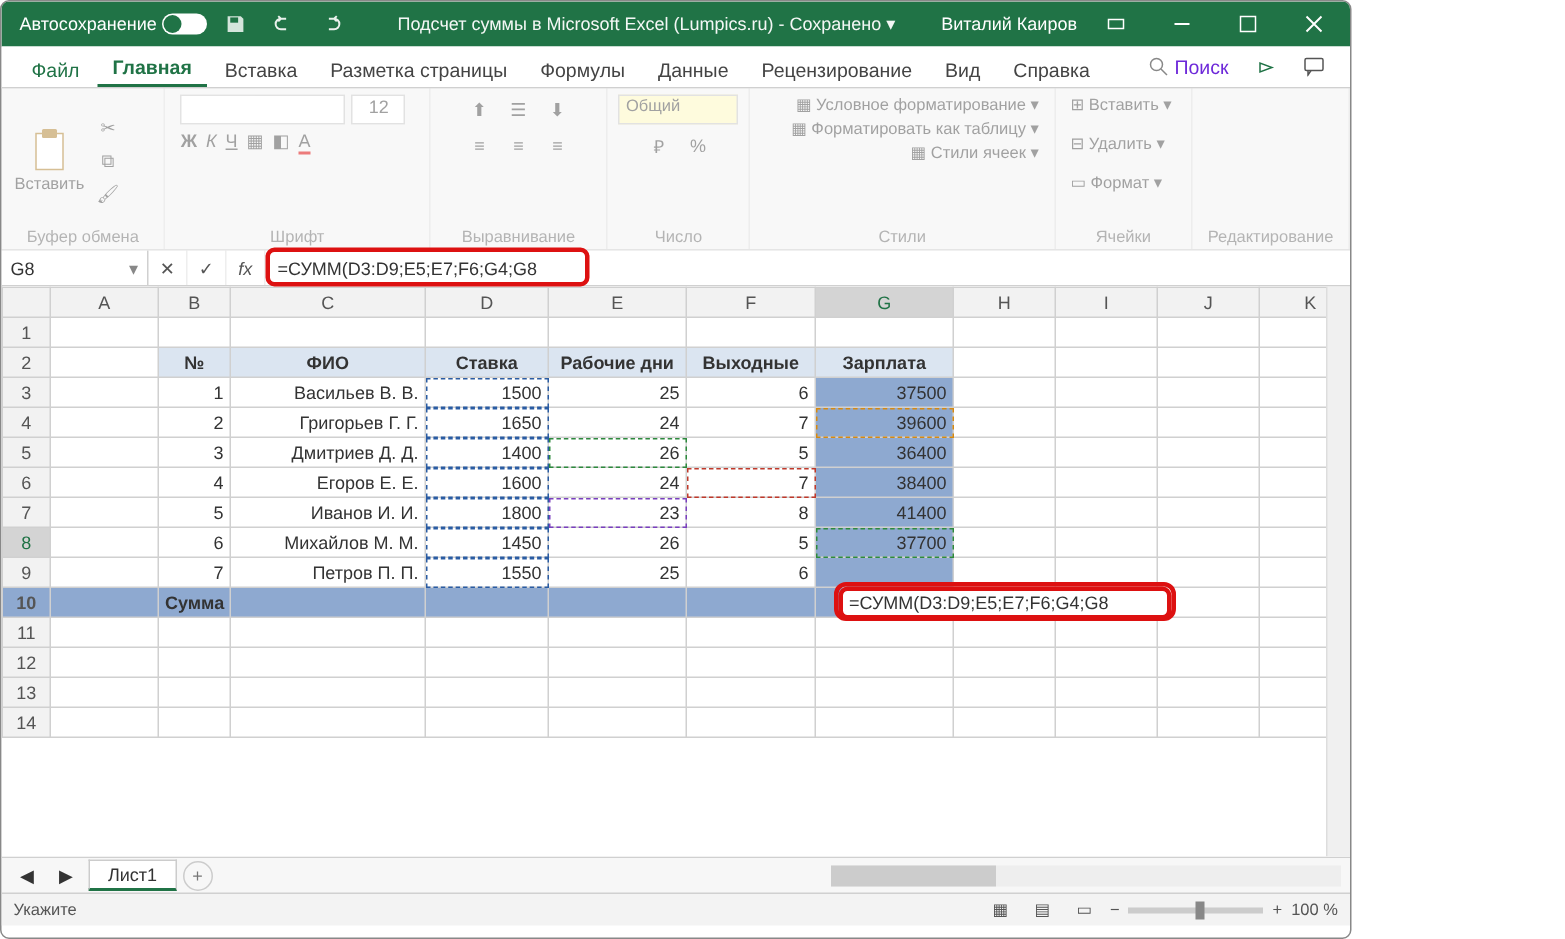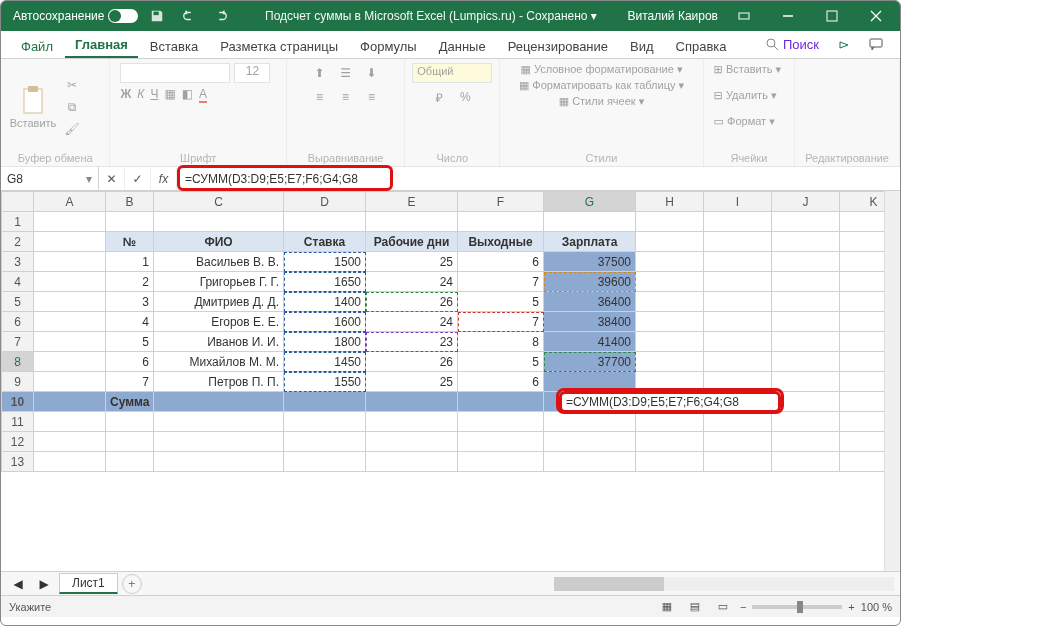--- a/index.html
+++ b/index.html
@@ -213,21 +213,21 @@
       <div class="grp-body" style="flex-direction:column;gap:4px">
         <div style="width:80px;height:20px;border:1px solid #ccc;background:#fef9c3;font-size:11px;padding:1px 4px">Общий</div>
         <div style="display:flex;gap:4px">
           <span class="mini">₽</span>
           <span class="mini">%</span>
         </div>
       </div>
       <div class="grp-label">Число</div>
     </div>
     <div class="grp" style="width:225px">
-      <div class="grp-body" style="flex-direction:column;align-items:center;font-size:11px;gap:3px">
+      <div class="grp-body" style="flex-direction:column;align-items:flex-end;font-size:11px;gap:3px">
         <div>▦ <span>Условное форматирование</span> ▾</div>
         <div>▦ <span>Форматировать как таблицу</span> ▾</div>
         <div>▦ <span>Стили ячеек</span> ▾</div>
       </div>
       <div class="grp-label">Стили</div>
     </div>
     <div class="grp" style="width:100px">
       <div class="grp-body" style="flex-direction:column;align-items:flex-start;font-size:11px;gap:13px">
         <div>⊞ <span>Вставить</span> ▾</div>
         <div>⊟ <span>Удалить</span> ▾</div>
@@ -480,20 +480,35 @@
             <td></td>
             <td></td>
             <td></td>
             <td></td>
             <td></td>
             <td></td>
             <td></td>
             <td></td>
             <td></td>
           </tr>
+        <tr>
+            <th>14</th>
+            <td></td>
+            <td></td>
+            <td></td>
+            <td></td>
+            <td></td>
+            <td></td>
+            <td></td>
+            <td></td>
+            <td></td>
+            <td></td>
+            <td></td>
+            <td></td>
+          </tr>
       </tbody>
     </table>
     <div class="redbox-cell" style="left:555px;top:197px;width:228px;height:26px"></div>
     <div class="inplace" style="left:558px;top:200px;width:222px">=СУММ(D3:D9;E5;E7;F6;G4;G8</div>
     <div class="vscroll"></div>
   </div>
 
   <div class="sheettabs">
     <span class="mini">◀</span>
     <span class="mini">▶</span>

